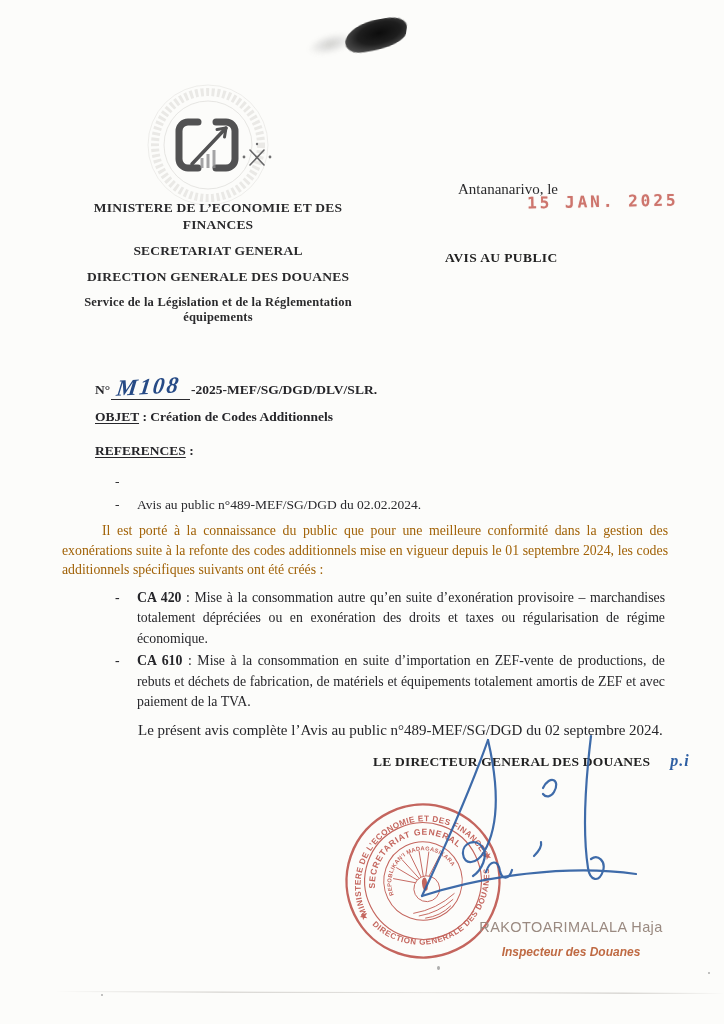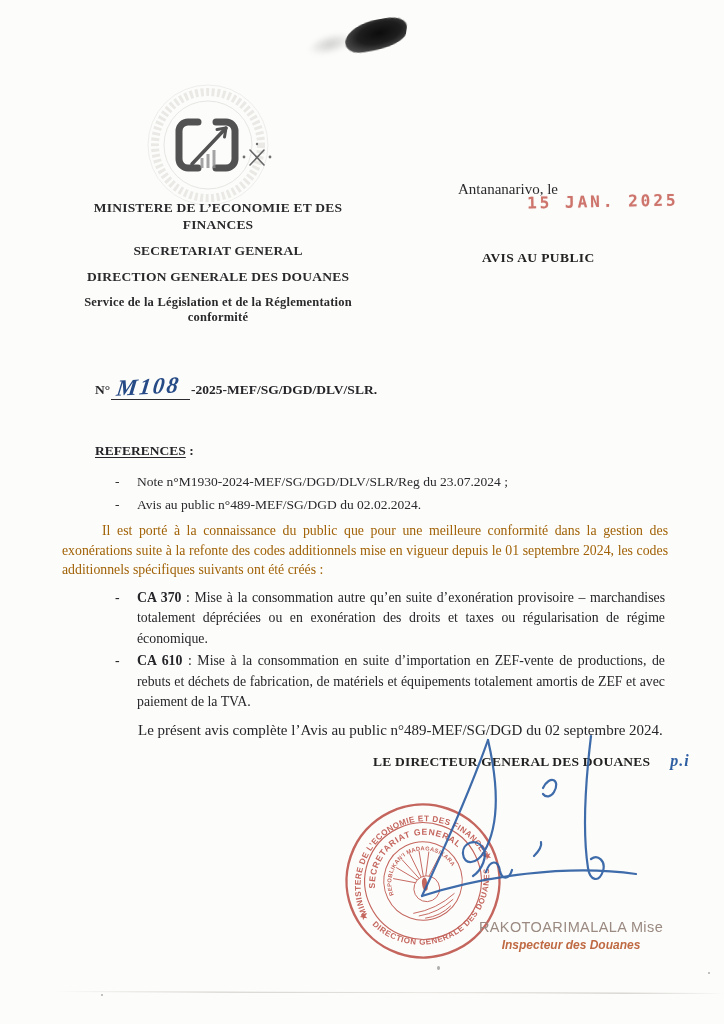--- a/index.html
+++ b/index.html
@@ -32,21 +32,21 @@
   
   .letterhead{left:60px;top:200px;width:316px;text-align:center;}
   .lh-line{font-weight:bold;font-size:13.5px;line-height:1.25;margin-bottom:9px;letter-spacing:.2px;color:#2a2a2c;}
   .lh-line.small{font-size:12.5px;margin-bottom:0;}
 
   
   .placeline{left:458px;top:181px;font-size:15px;color:#2a2a2c;}
   .datestamp{left:527px;top:192px;font-family:"DejaVu Sans Mono",monospace;font-weight:bold;
     font-size:16px;letter-spacing:3px;color:#c2544a;opacity:.8;transform:rotate(-1.2deg);
     text-shadow:0 0 1px rgba(194,84,74,.4);}
-  .avis{left:482px;top:250px;font-weight:bold;font-size:13.5px;letter-spacing:.4px;color:#222;}
+  .avis{left:445px;top:250px;font-weight:bold;font-size:13.5px;letter-spacing:.4px;color:#222;}
 
   
   .refnum{left:95px;top:375px;font-size:13.5px;font-weight:bold;color:#26262a;}
   .refnum .hw-wrap{display:inline-block;border-bottom:1.6px solid #2b2b30;padding:0 10px 1px 6px;margin:0 1px;}
   .hw{font-style:italic;font-size:23px;line-height:1;color:#274b86;display:inline-block;
       transform:skewX(-10deg) rotate(-3deg);letter-spacing:2px;font-weight:bold;}
   .objet{left:95px;top:409px;font-size:13.5px;font-weight:bold;color:#26262a;}
   .u{text-decoration:underline;text-underline-offset:2px;}
 
   .refs-h{left:95px;top:443px;font-size:13.5px;font-weight:bold;color:#26262a;}
@@ -70,21 +70,21 @@
       color:#2e5fa3;margin-left:20px;letter-spacing:1px;}
 
   .stamp{left:337px;top:795px;width:172px;height:172px;transform:rotate(-26deg);opacity:.82;}
   .stamp svg{display:block;}
   .stamp text{font-family:"Liberation Sans",sans-serif;font-weight:bold;fill:#b8453c;}
 
   .sig{left:388px;top:724px;pointer-events:none;}
 
   .signee{left:448px;top:919px;width:246px;text-align:center;font-family:"Liberation Sans",sans-serif;}
   .signee .name{font-size:14.5px;color:#9a8a81;letter-spacing:.4px;}
-  .signee .role{font-size:12px;font-style:italic;font-weight:bold;color:#bf6a43;margin-top:3px;}
+  .signee .role{font-size:12px;font-style:italic;font-weight:bold;color:#bf6a43;margin-top:10px;}
 
   .crease{left:55px;top:992px;width:669px;height:1.4px;transform:rotate(.15deg);
     background:linear-gradient(90deg,rgba(150,145,138,0) 0%,rgba(150,145,138,.45) 25%,rgba(150,145,138,.2) 55%,rgba(150,145,138,.5) 85%,rgba(150,145,138,0) 100%);}
   .speck{position:absolute;background:#6d6d6d;border-radius:50%;opacity:.55;}
 </style>
 </head>
 <body>
 
 <div class="page">
 
@@ -122,53 +122,55 @@
           <circle cx="29" cy="16" r="1.4"></circle>
           <circle cx="16" cy="3" r="1.2"></circle>
       </g>
     </svg>
   </div>
 
   <div class="abs letterhead">
     <div class="lh-line">MINISTERE DE L’ECONOMIE ET DES FINANCES</div>
     <div class="lh-line">SECRETARIAT GENERAL</div>
     <div class="lh-line">DIRECTION GENERALE DES DOUANES</div>
-    <div class="lh-line small">Service de la Législation et de la Réglementation conformité</div>
+    <div class="lh-line small">Service de la Législation et de la Réglementation équipements</div>
   </div>
 
   <div class="abs placeline">Antananarivo, le</div>
   <div class="abs datestamp">15 JAN. 2025</div>
   <div class="abs avis">AVIS AU PUBLIC</div>
 
   <div class="abs refnum">
     <span>N°</span><span class="hw-wrap"><span class="hw">M108</span></span><span>-2025-MEF/SG/DGD/DLV/SLR.</span>
   </div>
 
+  <div class="abs objet">
+    <span class="u">OBJET</span><span> : Création de Codes Additionnels</span>
+  </div>
 
   <div class="abs refs-h">
     <span class="u">REFERENCES</span><span> :</span>
   </div>
   <div class="abs ref-list">
     <div class="ref-item">
       <span class="dash">-</span>
-      <span>Note n°M1930-2024-MEF/SG/DGD/DLV/SLR/Reg du 23.07.2024 ;</span>
     </div>
     <div class="ref-item">
       <span class="dash">-</span>
       <span>Avis au public n°489-MEF/SG/DGD du 02.02.2024.</span>
     </div>
   </div>
 
   <div class="abs intro">Il est porté à la connaissance du public que pour une meilleure conformité dans la gestion des exonérations suite à la refonte des codes additionnels mise en vigueur depuis le 01 septembre 2024, les codes additionnels spécifiques suivants ont été créés :</div>
 
   <div class="abs codes">
     <div class="code-item">
       <span class="dash">-</span>
       <div class="code-body">
-        <span class="code-label">CA 370</span><span> : Mise à la consommation autre qu’en suite d’exonération provisoire – marchandises totalement dépréciées ou en exonération des droits et taxes ou régularisation de régime économique.</span>
+        <span class="code-label">CA 420</span><span> : Mise à la consommation autre qu’en suite d’exonération provisoire – marchandises totalement dépréciées ou en exonération des droits et taxes ou régularisation de régime économique.</span>
       </div>
     </div>
     <div class="code-item">
       <span class="dash">-</span>
       <div class="code-body">
         <span class="code-label">CA 610</span><span> : Mise à la consommation en suite d’importation en ZEF-vente de productions, de rebuts et déchets de fabrication, de matériels et équipements totalement amortis de ZEF et avec paiement de la TVA.</span>
       </div>
     </div>
   </div>
 
@@ -225,21 +227,21 @@
         <path d="M34,172 C95,152 180,140 248,150"></path>
         <path d="M98,148 c4,-12 12,-13 14,-1 c2,9 9,9 12,-1"></path>
         <path d="M146,132 c5,-5 8,-10 7,-14"></path>
         <path d="M203,12 C197,62 195,112 200,144 c2,13 11,15 15,3 c3,-10 -5,-17 -12,-12"></path>
         <path d="M155,64 c7,-14 18,-8 11,4 c-3,5 -8,6 -11,2"></path>
       </g>
     </svg>
   </div>
 
   <div class="abs signee">
-    <div class="name">RAKOTOARIMALALA Mise</div>
+    <div class="name">RAKOTOARIMALALA Haja</div>
     <div class="role">Inspecteur des Douanes</div>
   </div>
 
   <div class="abs crease"></div>
   <div class="speck" style="left:437px;top:966px;width:3px;height:4px;"></div>
   <div class="speck" style="left:708px;top:972px;width:2px;height:2px;"></div>
   <div class="speck" style="left:101px;top:994px;width:2px;height:2px;"></div>
 
 </div>
 

